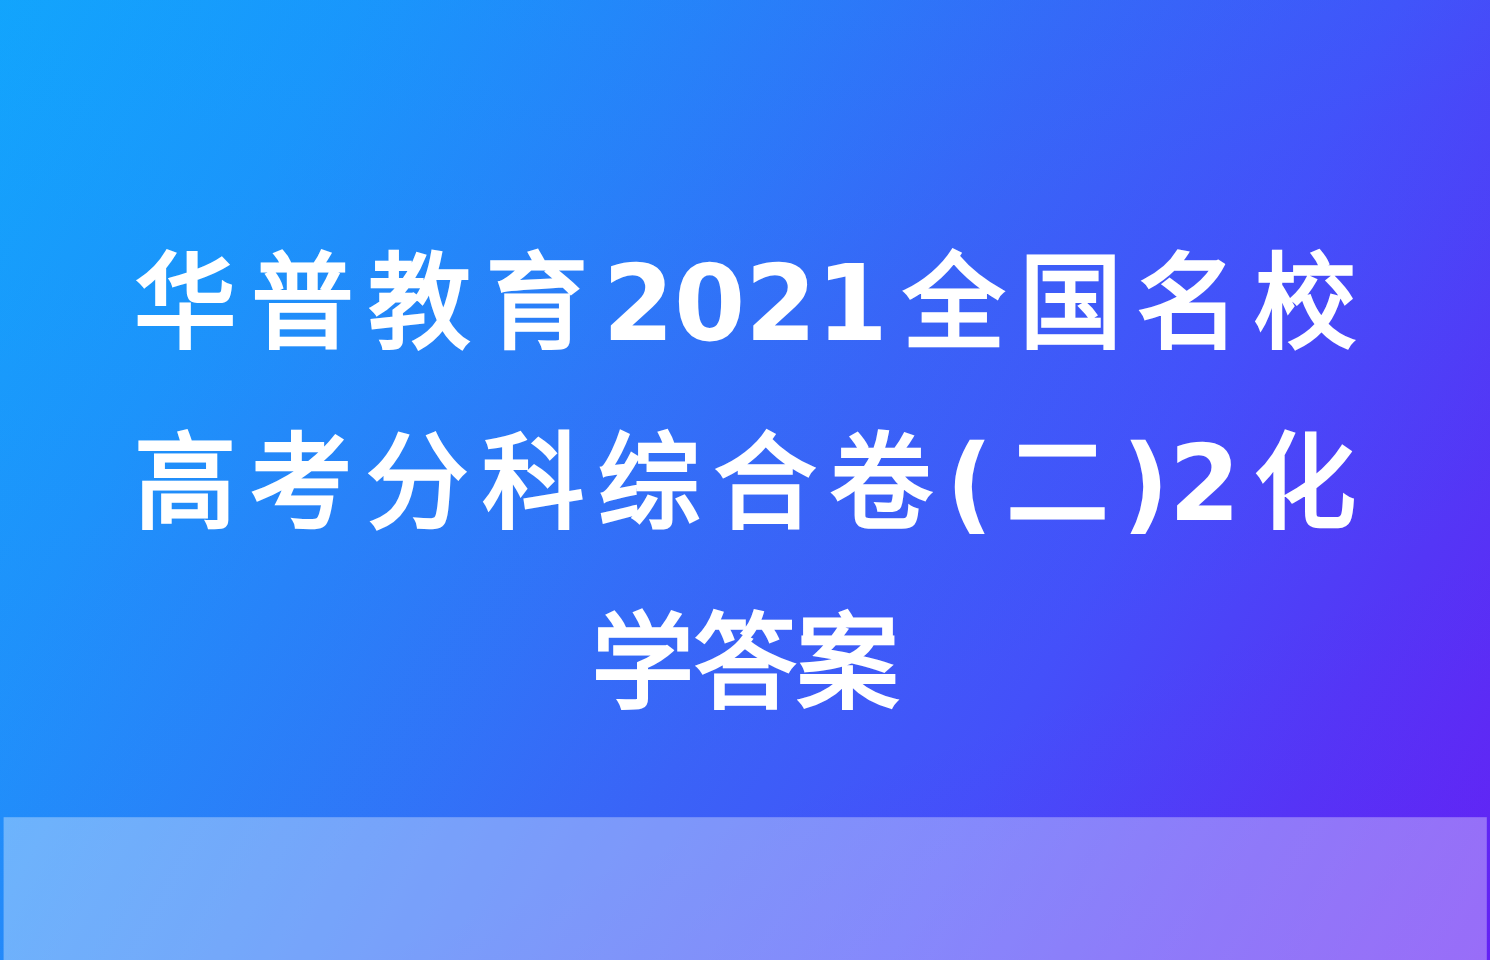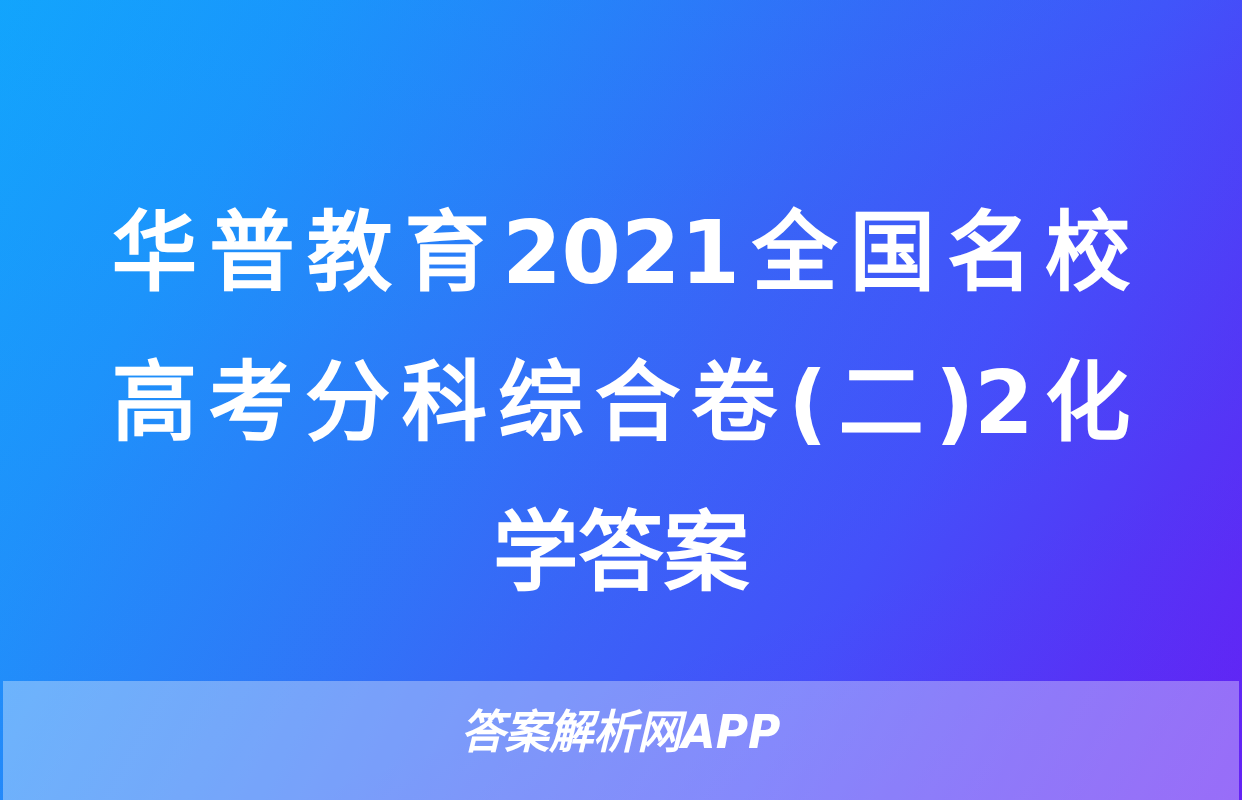--- a/index.html
+++ b/index.html
@@ -119,17 +119,14 @@
   <div class="gradient-sheen"></div>
 
   <div class="title-block">
     <span class="title-line justified">华普教育2021全国名校</span>
     <span class="title-line justified">高考分科综合卷(二)2化</span>
     <span class="title-line">学答案</span>
   </div>
 
   <div class="bottom-band"></div>
 
-  <div class="watermark">
-    <span class="watermark-text">答案解析网APP</span>
-  </div>
 
 </div>
 
 </body></html>

